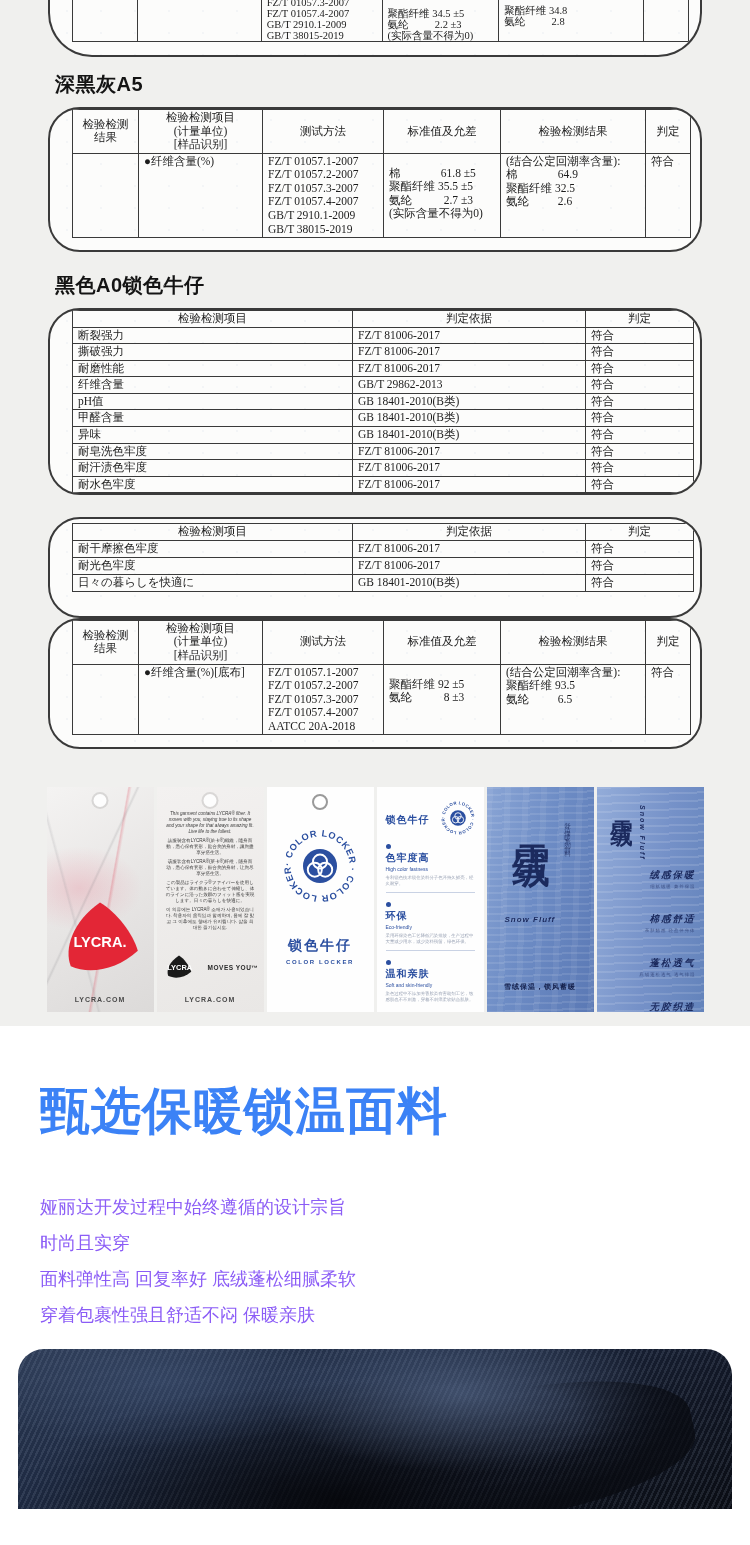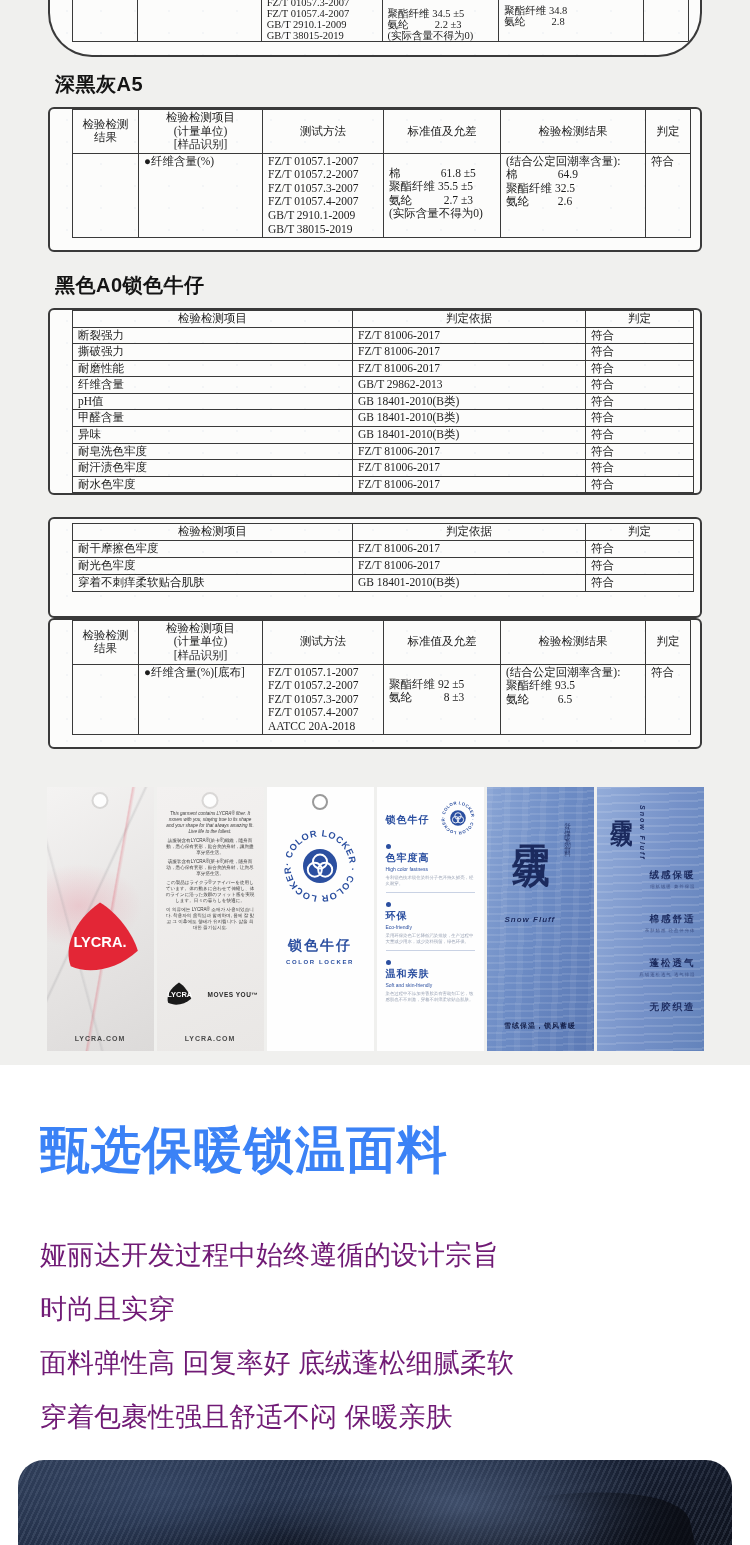--- a/index.html
+++ b/index.html
@@ -3,21 +3,21 @@
 <meta charset="utf-8">
 <style>
   html,body{margin:0;padding:0;background:#fff;}
   .page{width:750px;height:1545px;overflow:hidden;position:relative;background:#fff;
         font-family:"Liberation Sans","DejaVu Sans",sans-serif;}
 
   
   .report{background:#f0f0ee;padding-top:0;}
   .heading{font-size:20px;font-weight:700;color:#141414;margin:14px 0 9px 55px;letter-spacing:.5px;}
 
-  .capsule{margin:0 48px;border:2px solid #3a3a3a;border-radius:6px;background:#fcfcfb;
+  .capsule{margin:0 48px;border:2px solid #3a3a3a;border-radius:32px;background:#fcfcfb;
            overflow:hidden;position:relative;
            background-image:radial-gradient(rgba(130,155,195,.07) 1.5px,transparent 1.6px);
            background-size:34px 22px;}
   .capsule-partial{margin:0 48px;border:2px solid #3a3a3a;border-top:none;border-radius:0 0 44px 44px;
            height:55px;overflow:hidden;background:#fcfcfb;
            background-image:radial-gradient(rgba(130,155,195,.07) 1.5px,transparent 1.6px);
            background-size:34px 22px;}
   table.rtable{border-collapse:collapse;table-layout:fixed;margin-left:22px;}
   table.rtable td,table.rtable th{border:1.5px solid #3a3a3a;padding:1px 5px;
        font-family:"Liberation Serif","DejaVu Serif",serif;font-weight:normal;color:#1c1c1c;
@@ -27,38 +27,38 @@
   
   .partial-inner{margin:0 11px 0 22px;height:41px;display:flex;align-items:stretch;
       border-bottom:1.5px solid #3a3a3a;overflow:hidden;}
   .pcell{border-right:1.5px solid #3a3a3a;height:100%;display:flex;flex-direction:column;
       justify-content:flex-end;overflow:hidden;font-family:"Liberation Serif","DejaVu Serif",serif;
       font-size:10.5px;line-height:1.05;color:#1c1c1c;padding:0 5px;white-space:pre-wrap;box-sizing:border-box;}
   .pcell.first{border-left:1.5px solid #3a3a3a;}
 
   
   .tags{display:flex;gap:3px;justify-content:center;margin:38px 0 0;padding:0 46px 14px;}
-  .tag{flex:0 0 107px;height:264px;position:relative;overflow:hidden;box-sizing:border-box;}
+  .tag{flex:0 0 107px;height:225px;position:relative;overflow:hidden;box-sizing:border-box;}
   .hole{position:absolute;top:7px;left:50%;transform:translateX(-50%);width:13px;height:13px;
         border-radius:50%;background:#fdfdfd;box-shadow:0 0 0 2px rgba(0,0,0,.10);}
   .hole.ring{background:#fff;box-shadow:none;border:2px solid #9a9a9a;width:12px;height:12px;}
 
   .tag-lycra-front{background:linear-gradient(150deg,#f4f3f2 0%,#e9e7e6 45%,#dcdad9 100%);}
   .tag-lycra-front .fan{position:absolute;inset:0;
      background:
        linear-gradient(115deg,transparent 42%,rgba(120,120,125,.18) 43%,transparent 44%),
        linear-gradient(75deg,transparent 30%,rgba(150,150,155,.20) 31%,transparent 32.5%),
        linear-gradient(100deg,transparent 55%,rgba(220,60,80,.25) 56%,transparent 58%),
        radial-gradient(ellipse 90px 60px at 30% 45%,rgba(230,120,140,.28),transparent 70%);}
   .lycra-site{position:absolute;bottom:9px;width:100%;text-align:center;font-size:7px;
       font-weight:700;letter-spacing:1px;color:#4a4a4a;}
 
   .tag-lycra-back{background:linear-gradient(160deg,#f3f1f0,#e9e7e5);}
   .tiny-par{font-size:4.6px;line-height:1.3;color:#3a3a3a;text-align:center;margin:3px 8px;}
-  .moves-row{position:absolute;bottom:44px;width:100%;display:flex;align-items:center;justify-content:center;gap:12px;}
+  .moves-row{position:absolute;bottom:32px;width:100%;display:flex;align-items:center;justify-content:center;gap:12px;}
   .moves-text{font-size:6.5px;font-weight:700;color:#2a2a2a;letter-spacing:.5px;}
 
   .tag-locker-front{background:#fefefe;}
   .locker-name{position:absolute;top:150px;width:100%;text-align:center;font-size:14px;
       font-weight:800;color:#2b4fa0;letter-spacing:2px;}
   .locker-sub{position:absolute;top:172px;width:100%;text-align:center;font-size:6px;
       font-weight:700;color:#2b4fa0;letter-spacing:1.6px;}
 
   .tag-locker-back{background:#fefefe;padding:14px 9px 0;box-sizing:border-box;}
   .lb-head{display:flex;justify-content:space-between;align-items:flex-start;}
@@ -82,27 +82,27 @@
       letter-spacing:4px;position:absolute;top:30px;right:22px;}
   .snow-en{position:absolute;top:128px;left:18px;font-size:8px;font-weight:800;
       font-style:italic;color:#1b2a5e;letter-spacing:1px;}
   .snow-bottom{position:absolute;bottom:20px;width:100%;text-align:center;font-size:7px;
       font-weight:700;color:#16224d;letter-spacing:1px;}
   .snow2-big{writing-mode:vertical-rl;font-size:22px;font-weight:900;color:#1b2a5e;
       letter-spacing:4px;position:absolute;top:16px;left:14px;line-height:1;}
   .snow2-en{writing-mode:vertical-rl;font-size:7px;font-weight:800;font-style:italic;
       color:#1b2a5e;letter-spacing:2px;position:absolute;top:18px;left:42px;}
   .snow2-feats{position:absolute;right:8px;top:82px;text-align:right;}
-  .s2-t{font-size:9.5px;font-weight:800;color:#1b2a5e;letter-spacing:2px;margin-top:24px;}
+  .s2-t{font-size:9.5px;font-weight:800;color:#1b2a5e;letter-spacing:2px;margin-top:24px;font-style:italic;}
   .s2-s{font-size:4.4px;color:rgba(27,42,94,.65);margin-top:2px;letter-spacing:1px;}
 
   
   .marketing{background:#fff;padding:52px 40px 0;}
   .m-title{font-size:50px;font-weight:800;color:#3b82f6;letter-spacing:1px;}
-  .m-lines{margin-top:44px;font-size:27px;color:#701a75;line-height:2.0;white-space:pre-line;}
+  .m-lines{margin-top:44px;font-size:18px;color:#8b5cf6;line-height:2.0;white-space:pre-line;}
 
   
   .photo{margin:16px 18px 0;height:160px;border-radius:26px 26px 0 0;position:relative;overflow:hidden;
      background:
        radial-gradient(ellipse 300px 120px at 62% 28%,rgba(95,115,150,.55),transparent 65%),
        radial-gradient(ellipse 260px 100px at 20% 20%,rgba(70,90,125,.45),transparent 70%),
        radial-gradient(ellipse 420px 160px at 45% 95%,rgba(5,6,10,.92),transparent 75%),
        repeating-linear-gradient(115deg,rgba(170,185,210,.13) 0 2px,transparent 2px 5px),
        linear-gradient(160deg,#2c3a54 0%,#1e2a42 35%,#121827 65%,#0a0d14 100%);}
   .photo::after{content:"";position:absolute;left:35%;top:30%;width:60%;height:80%;
@@ -265,21 +265,21 @@
               <td>耐干摩擦色牢度</td>
               <td>FZ/T 81006-2017</td>
               <td>符合</td>
             </tr>
         <tr style="height:17px">
               <td>耐光色牢度</td>
               <td>FZ/T 81006-2017</td>
               <td>符合</td>
             </tr>
         <tr style="height:17px">
-              <td>穿着不刺痒柔软贴合肌肤</td>
+              <td>日々の暮らしを快適に</td>
               <td>GB 18401-2010(B类)</td>
               <td>符合</td>
             </tr>
       </tbody>
         </table>
     </div>
 
     <div class="capsule" style="padding-bottom:12px">
       <table class="rtable">
         <colgroup>

